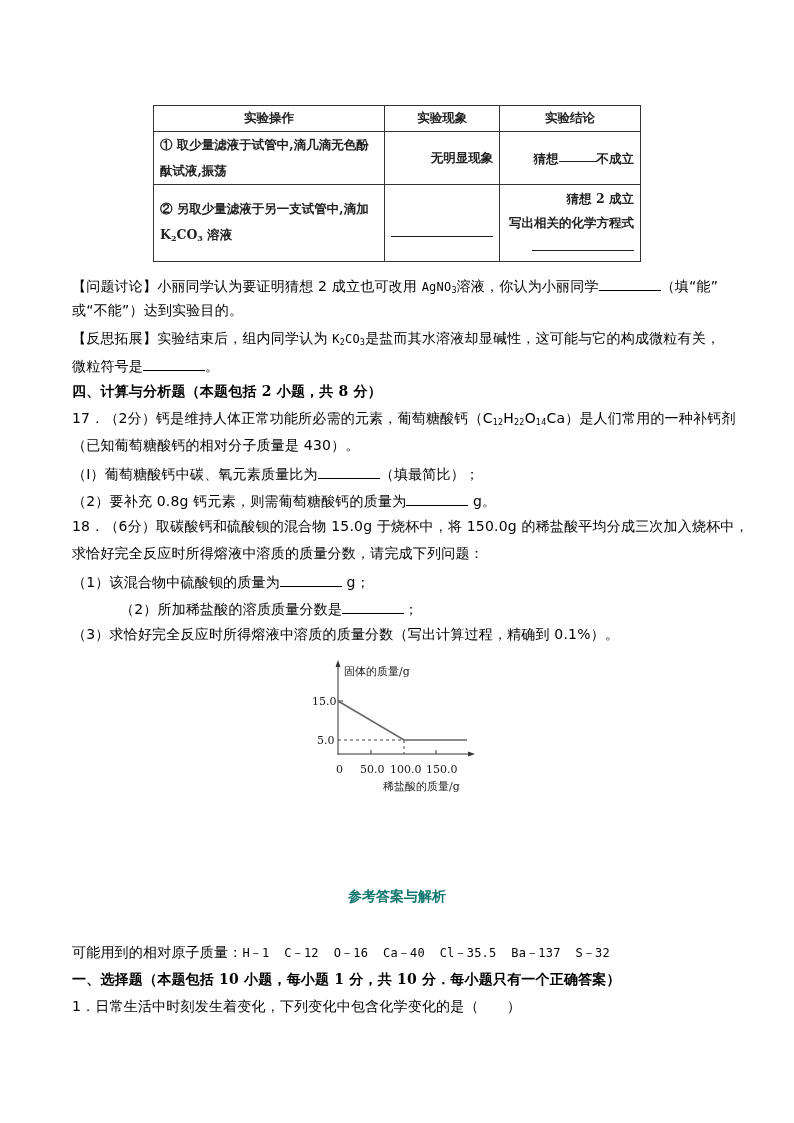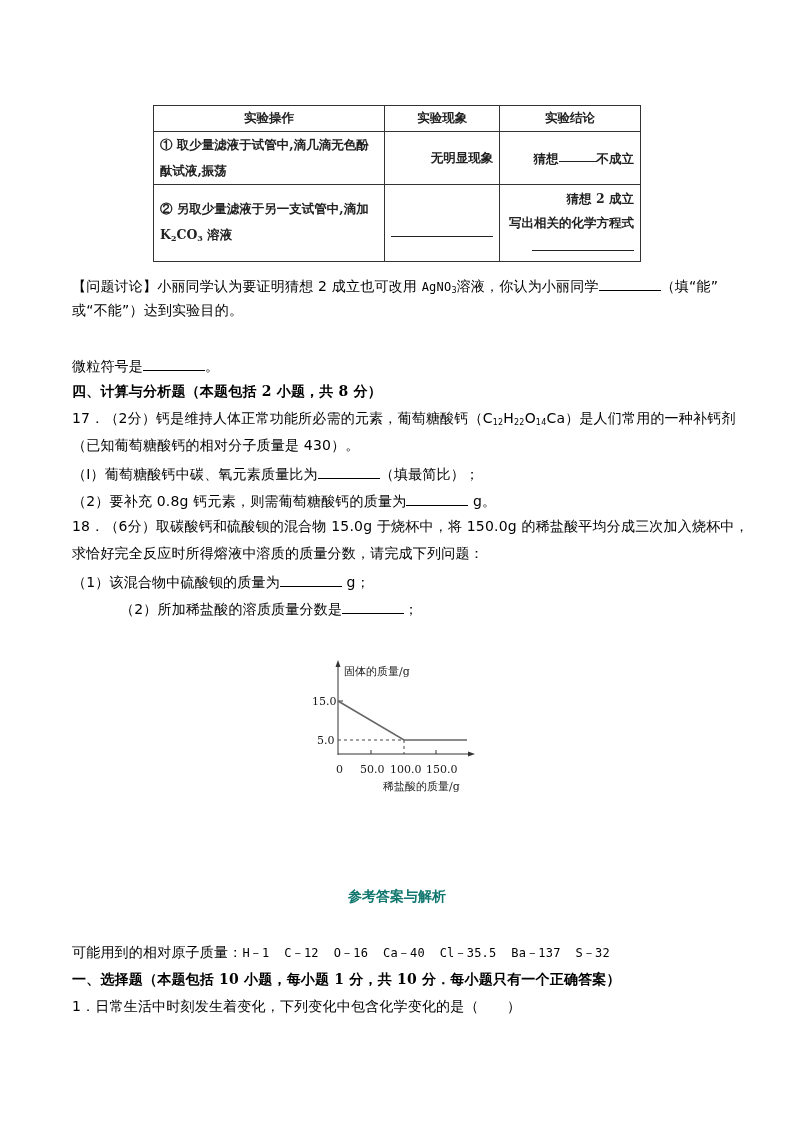--- a/index.html
+++ b/index.html
@@ -75,20 +75,23 @@
       </td>
     </tr>
   </tbody>
     </table>
 
   <div class="line" style="top:276px;">
     <span>【问题讨论】小丽同学认为要证明猜想 2 成立也可改用 </span><span class="mono">AgNO</span><span class="small-sub">3</span><span>溶液，你认为小丽同学</span><span class="u" style="width:62px"></span><span>（填“能”</span>
   </div>
   <div class="line" style="top:302px;">或“不能”）达到实验目的。</div>
 
+  <div class="line" style="top:330px;">
+    <span>【反思拓展】实验结束后，组内同学认为 </span><span class="mono">K</span><span class="small-sub">2</span><span class="mono">CO</span><span class="small-sub">3</span><span>是盐而其水溶液却显碱性，这可能与它的构成微粒有关，</span>
+  </div>
   <div class="line" style="top:356px;">
     <span>微粒符号是</span><span class="u" style="width:62px"></span><span>。</span>
   </div>
 
   <div class="line bold" style="top:383px;">四、计算与分析题（本题包括 2 小题，共 8 分）</div>
 
   <div class="line" style="top:410px;">
     <span>17．（2分）钙是维持人体正常功能所必需的元素，葡萄糖酸钙（C</span><span class="small-sub">12</span><span>H</span><span class="small-sub">22</span><span>O</span><span class="small-sub">14</span><span>Ca）是人们常用的一种补钙剂</span>
   </div>
   <div class="line" style="top:437px;">（已知葡萄糖酸钙的相对分子质量是 430）。</div>
@@ -100,20 +103,21 @@
   </div>
 
   <div class="line" style="top:518px;">18．（6分）取碳酸钙和硫酸钡的混合物 15.0g 于烧杯中，将 150.0g 的稀盐酸平均分成三次加入烧杯中，</div>
   <div class="line" style="top:545px;">求恰好完全反应时所得熔液中溶质的质量分数，请完成下列问题：</div>
   <div class="line" style="top:572px;">
     <span>（1）该混合物中硫酸钡的质量为</span><span class="u" style="width:62px"></span><span> g；</span>
   </div>
   <div class="line" style="top:599px;margin-left:48px;">
     <span>（2）所加稀盐酸的溶质质量分数是</span><span class="u" style="width:62px"></span><span>；</span>
   </div>
+  <div class="line" style="top:626px;">（3）求恰好完全反应时所得熔液中溶质的质量分数（写出计算过程，精确到 0.1%）。</div>
 
   <svg class="chart" viewBox="0 0 200 145" width="200" height="145">
 
     <line x1="38" y1="100" x2="38" y2="9" stroke="#333" stroke-width="1"></line>
     <polygon points="38,5 35.5,12 40.5,12" fill="#333"></polygon>
 
     <line x1="38" y1="99" x2="170" y2="99" stroke="#333" stroke-width="1"></line>
     <polygon points="175,99 168,96.5 168,101.5" fill="#333"></polygon>
 
     <line x1="38" y1="46" x2="43" y2="46" stroke="#333"></line>

